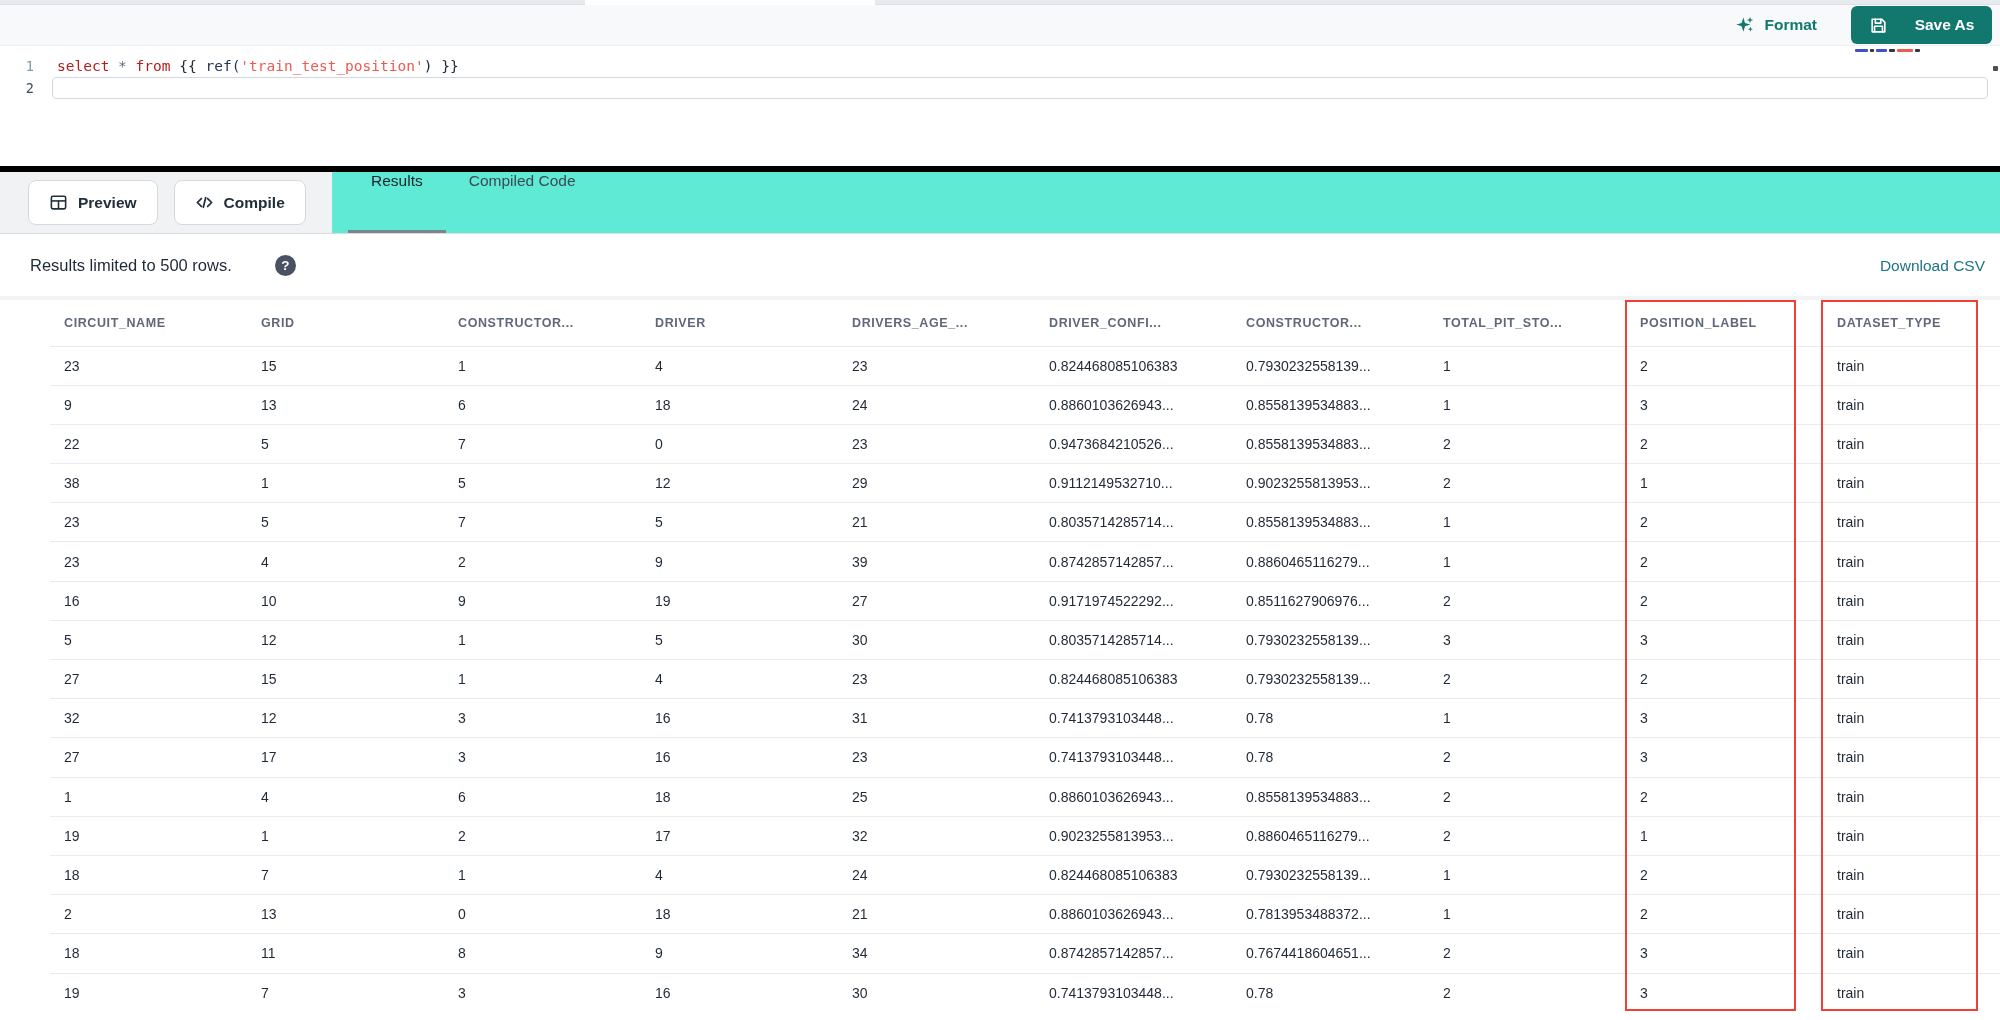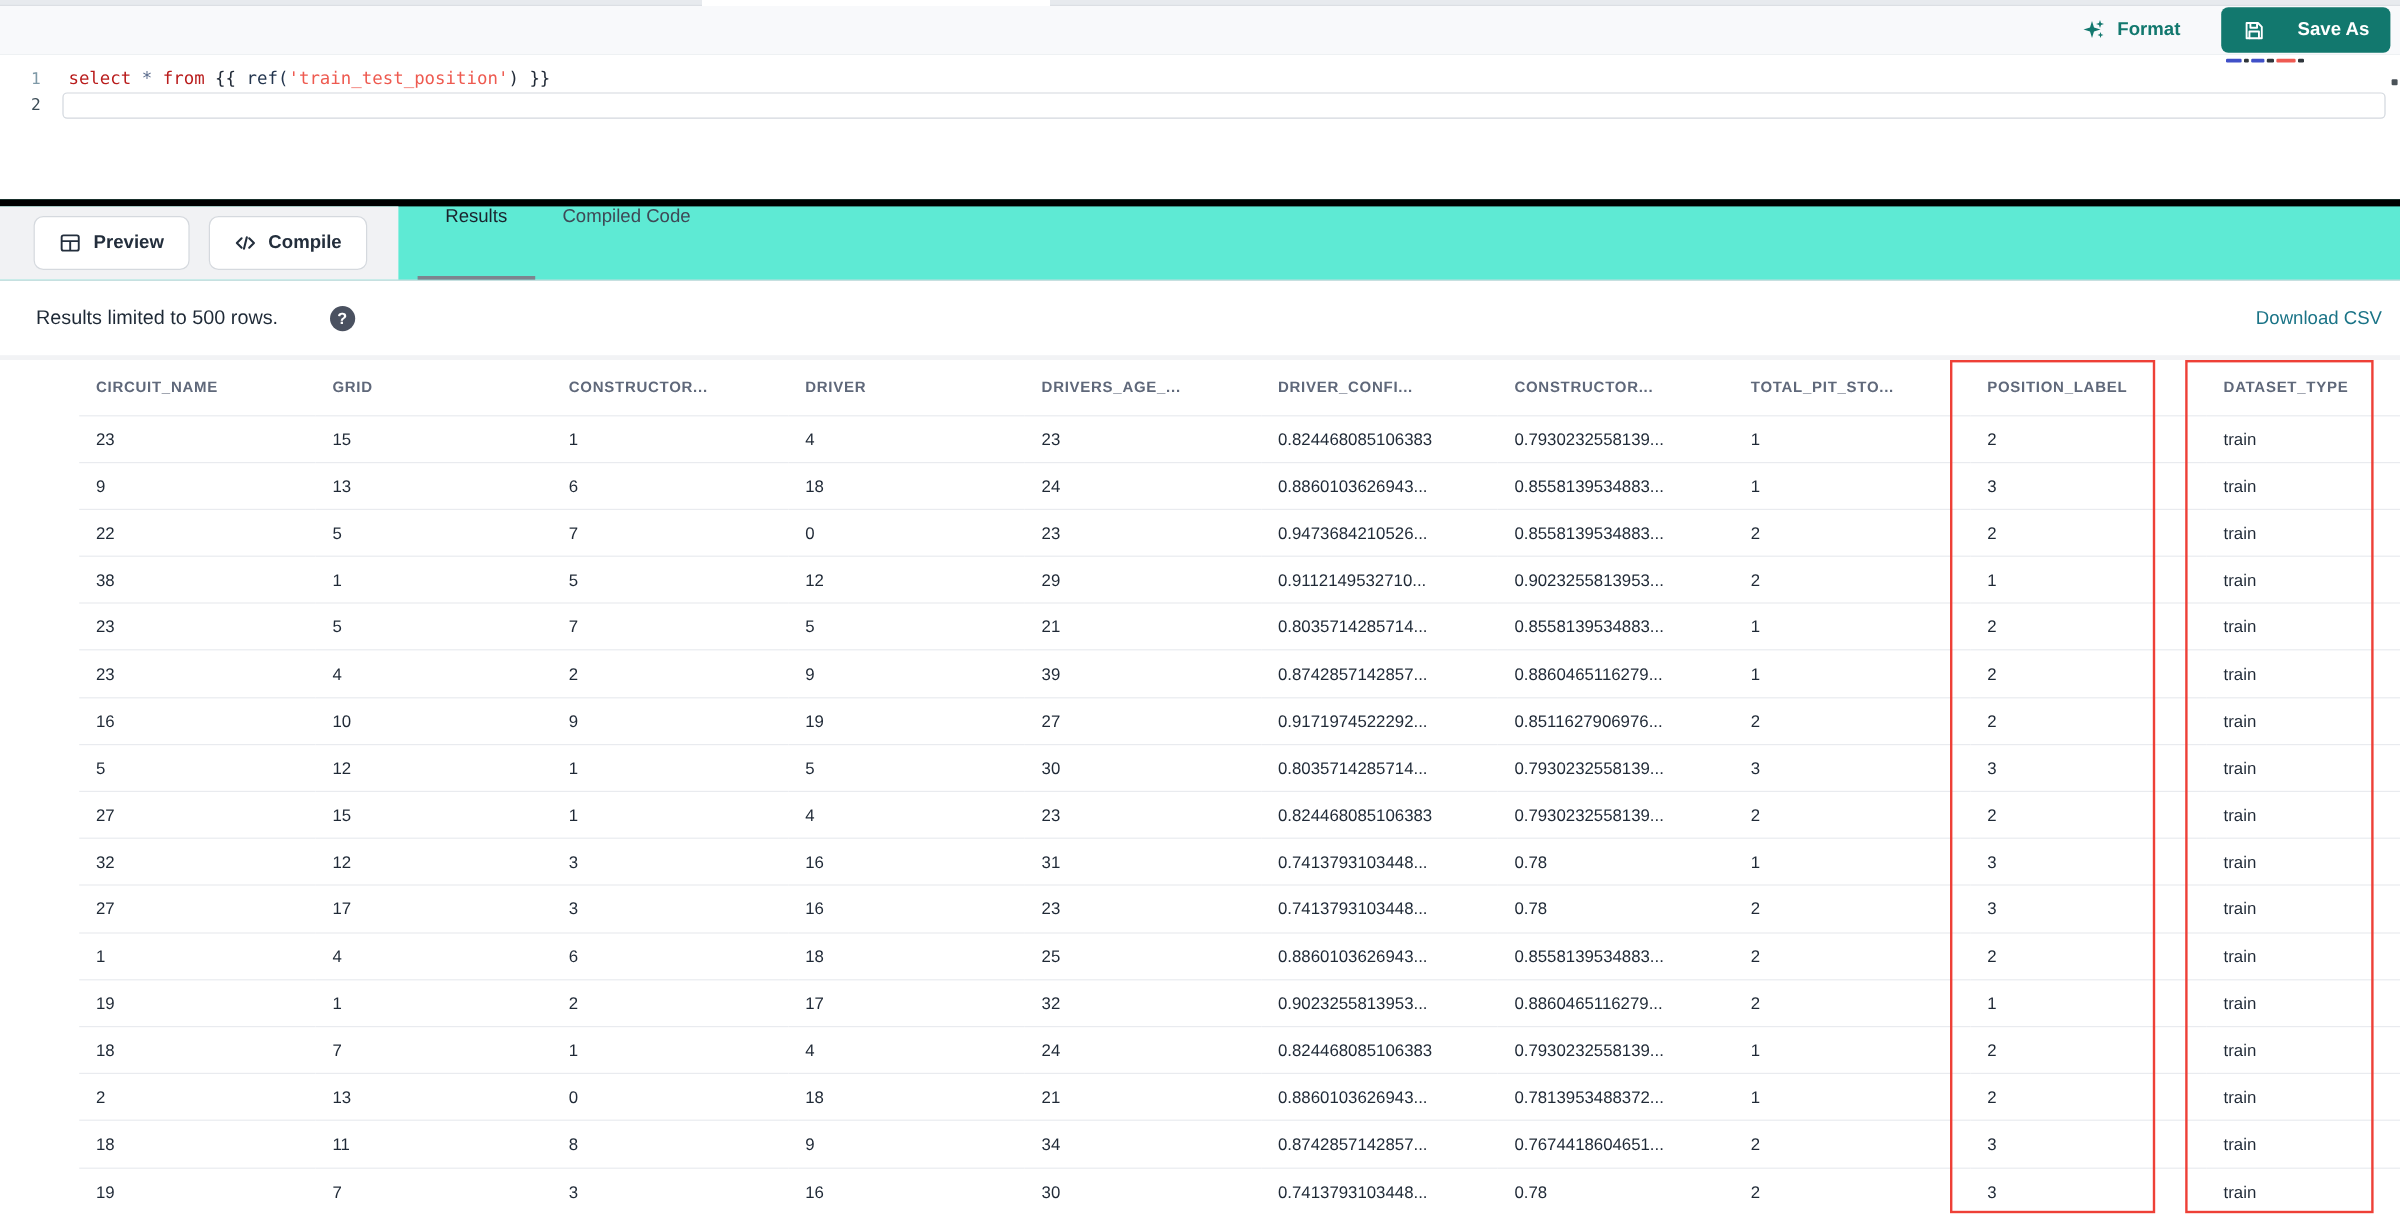--- a/index.html
+++ b/index.html
@@ -62,21 +62,21 @@
   .results-bar { position: absolute; top: 235px; left: 0; right: 0; height: 61px; background: #fff;
     display: flex; align-items: center; padding: 0 15px 0 30px; gap: 33px; }
   .limit-text { font-size: 16.5px; color: #1e2936; }
   .help-icon { margin-left: 10px; width: 21px; height: 21px; border-radius: 50%; background: #4a5160;
     color: #fff; font-size: 13.5px; font-weight: 700; display: flex; align-items: center;
     justify-content: center; cursor: pointer; }
   .download { margin-left: auto; color: #1b7487; font-size: 15.5px; text-decoration: none; cursor: pointer; }
 
   
   .table-section { position: absolute; top: 296px; left: 0; right: 0; bottom: 0; background: #fff;
-    border-top: 4px solid #f2f3f5; overflow: hidden; padding-left: 16px; }
+    border-top: 4px solid #f2f3f5; overflow: hidden; }
   table { border-collapse: collapse; table-layout: fixed; width: 1970px; margin-left: 50px; }
   col { width: 197px; }
   th { height: 46px; text-align: left; padding: 0 8px 0 14px; font-size: 12.5px; font-weight: 700;
     letter-spacing: 0.6px; color: #5f687a; white-space: nowrap; overflow: hidden; }
   td { height: 39.2px; padding: 0 8px 0 14px; font-size: 14px; color: #1f2936;
     border-top: 1px solid #e9ebef; white-space: nowrap; overflow: hidden; }
   .hl-box { position: absolute; border: 2px solid #ee4037; }
   .hl1 { left: 1625px; top: 0; width: 171px; height: 711px; }
   .hl2 { left: 1821px; top: 0; width: 157px; height: 711px; }
 </style>

